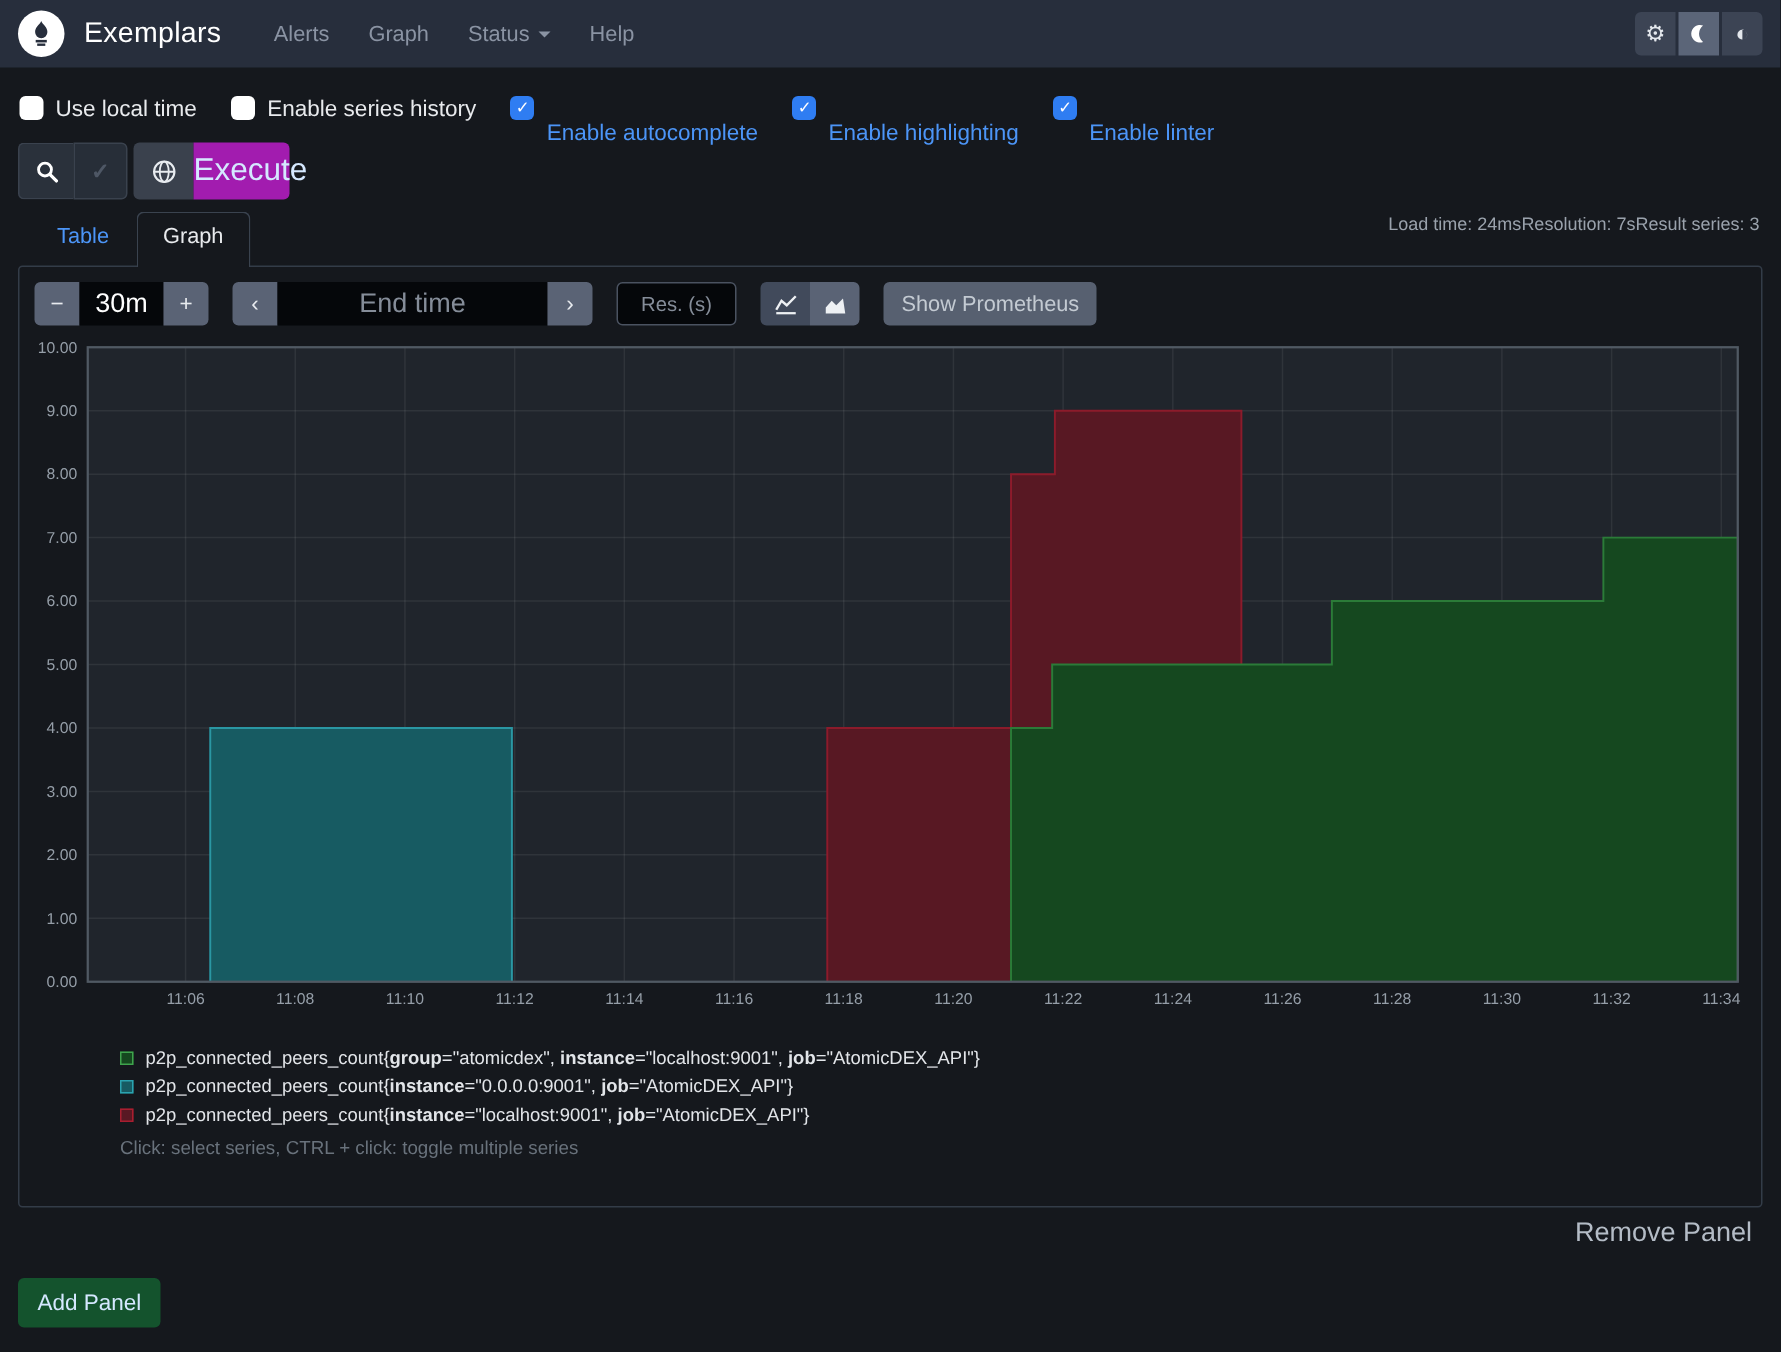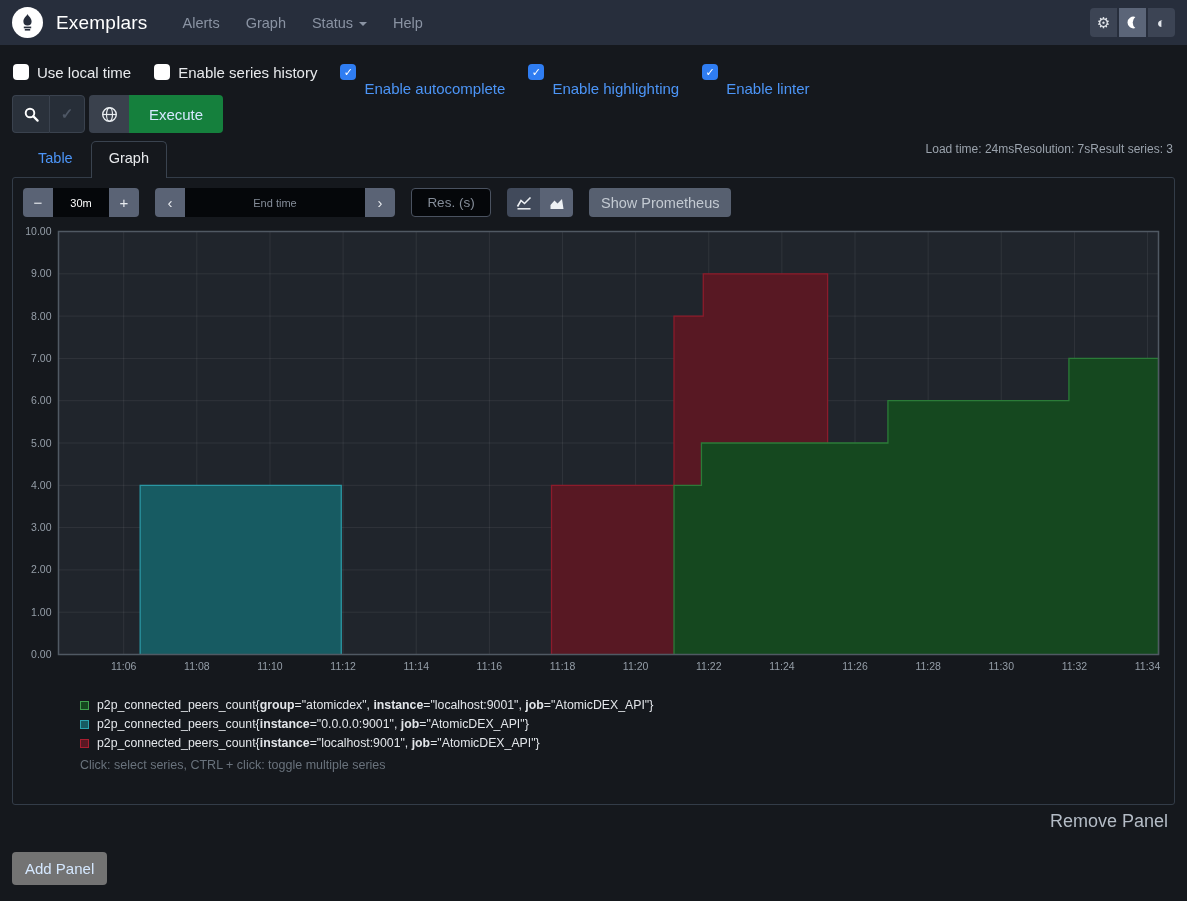--- a/index.html
+++ b/index.html
@@ -62,22 +62,22 @@
     width:36px; background:#272e38; border:1px solid #3a424e; border-radius:0 4px 4px 0;
     color:#4e5765; font-size:15px; font-weight:bold;
     display:flex; align-items:center; justify-content:center; cursor:pointer;
   }
   .q-gap { width:4px; }
   .q-globe {
     width:40px; background:#3a414d; border:none; border-radius:4px 0 0 4px;
     display:flex; align-items:center; justify-content:center; cursor:pointer;
   }
   .q-exec {
-    width:94px; background:#15803d; border:none; border-radius:0 4px 4px 0;
-    color:#d5e8ff; font-size:15px; cursor:pointer;
+    width:64px; background:#a21caf; border:none; border-radius:0 4px 4px 0;
+    color:#d5e8ff; font-size:21px; cursor:pointer;
   }
   
   .tabs { position:absolute; top:141px; left:20px; height:37px; display:flex; z-index:2; }
   .tab {
     padding:8px 17px; font-size:14.5px; color:#4c95f7; cursor:pointer;
     border:1px solid transparent; border-bottom:none; height:37px;
   }
   .tab.active {
     color:#e8eaed; background:#15181d; border-color:#3a434f;
     border-radius:5px 5px 0 0;
@@ -92,21 +92,21 @@
   .grp { display:flex; }
   .gbtn {
     min-width:30px; height:29px; background:#5a6375; border:none; color:#e8ebef;
     font-size:15px; cursor:pointer; display:flex; align-items:center; justify-content:center;
     padding:0 8px;
   }
   .grp .gbtn:first-child { border-radius:4px 0 0 4px; }
   .grp .gbtn:last-child { border-radius:0 4px 4px 0; }
   .ginput {
     height:29px; background:#05070a; border:none; color:#ffffff; text-align:center;
-    font-size:11px; outline:none;
+    font-size:18px; outline:none;
   }
   .ginput::placeholder { color:#858d99; }
   .range-input { width:56px; }
   .endtime-input { width:180px; }
   .res-input {
     width:80px; height:29px; background:#05070a; border:1px solid #4a5260; border-radius:4px;
     color:#ffffff; text-align:center; font-size:13.5px; outline:none;
   }
   .res-input::placeholder { color:#858d99; }
   .icon-btn {
@@ -122,21 +122,21 @@
   .chart-area { position:absolute; top:48px; left:0; width:1150px; height:448px; }
   
   .legend { position:absolute; top:520px; left:67px; display:flex; flex-direction:column; gap:5px; }
   .legend-row { display:flex; align-items:center; gap:8px; font-size:12.3px; color:#e2e5e9; cursor:pointer; }
   .swatch { width:9px; height:9px; flex:0 0 auto; border:1.5px solid; }
   .hint { position:absolute; top:580px; left:67px; font-size:12.5px; color:#69727c; }
   
   .remove-panel { position:absolute; top:811px; right:19px; font-size:18px; color:#b4bcc6; cursor:pointer; }
   .add-panel {
     position:absolute; top:852px; left:12px; height:33px; padding:0 13px;
-    background:#737373; border:none; border-radius:4px; color:#d5e8ff; font-size:15px; cursor:pointer;
+    background:#14532d; border:none; border-radius:4px; color:#d5e8ff; font-size:15px; cursor:pointer;
   }
   b { font-weight:bold; }
   text { font-family:"Liberation Sans", sans-serif; }
 </style>
 </head>
 <body>
 
 <header class="navbar">
   <div class="logo-circle">
     <svg width="21" height="21" viewBox="0 0 21 21">

